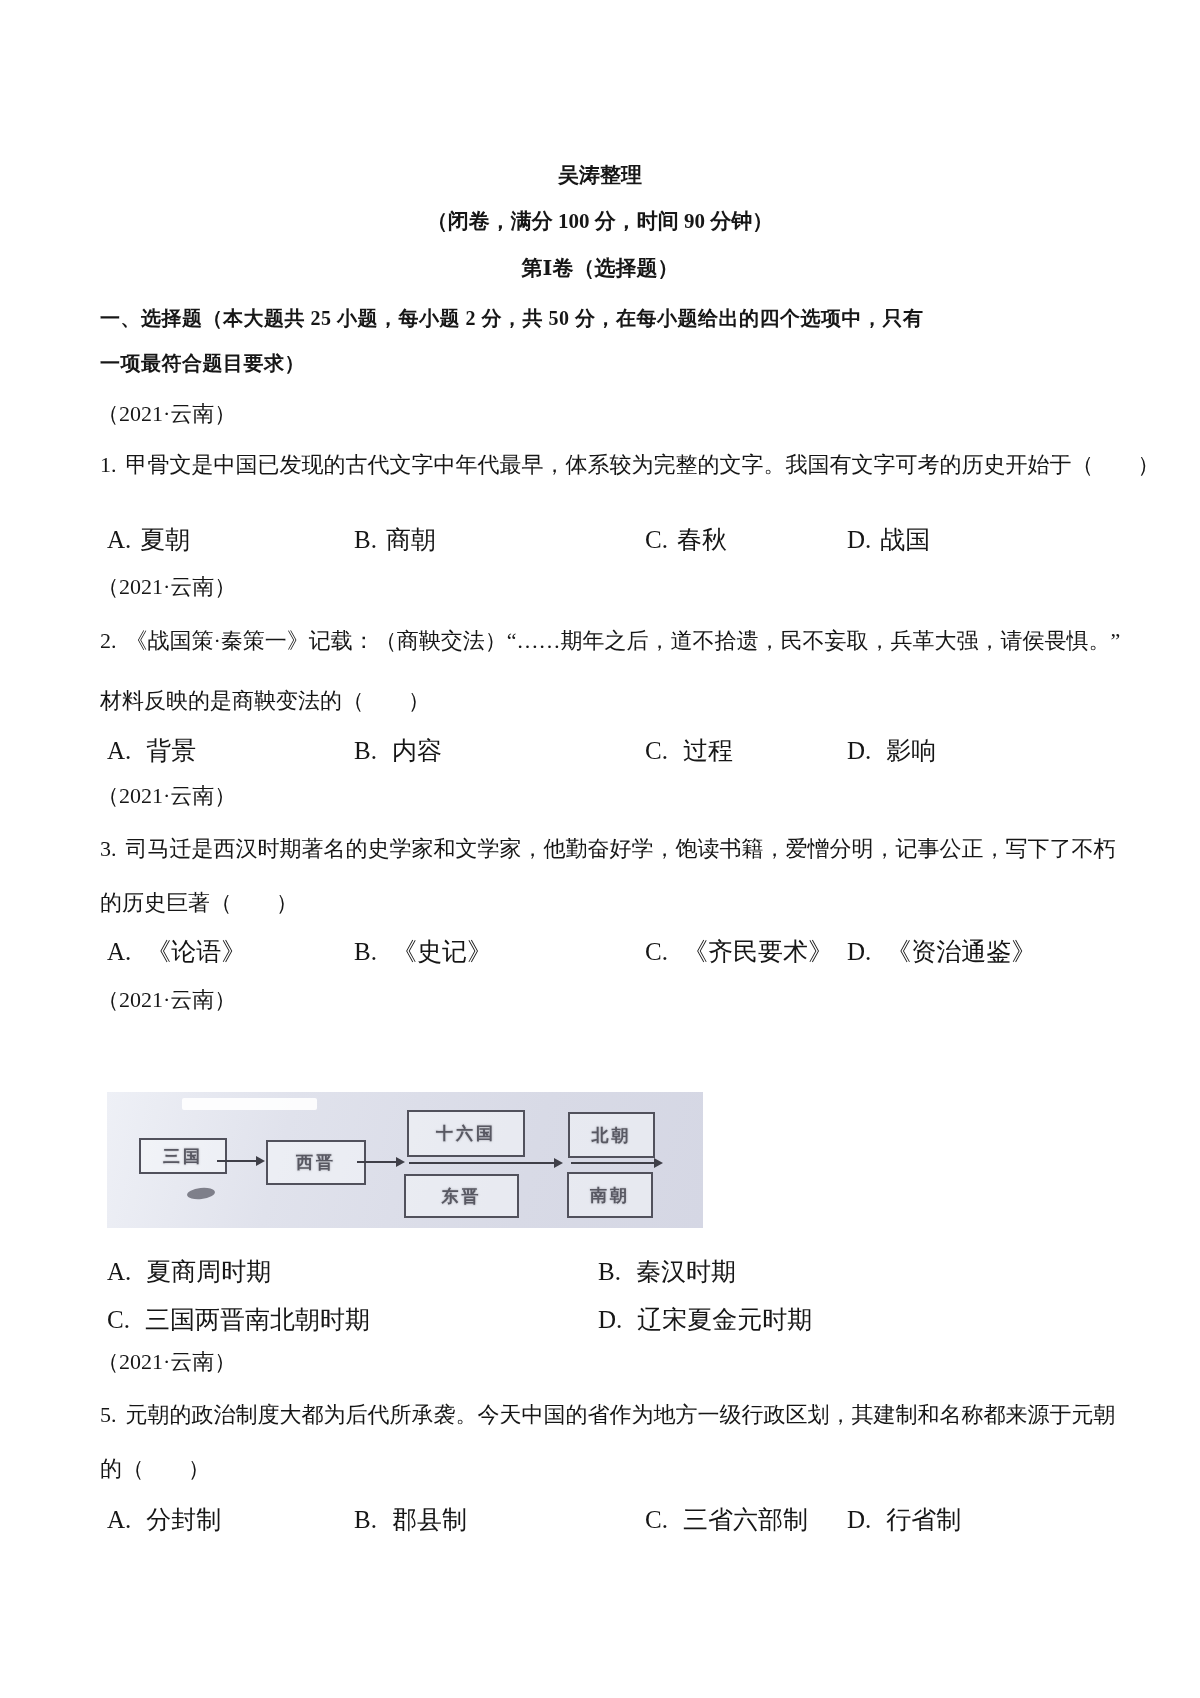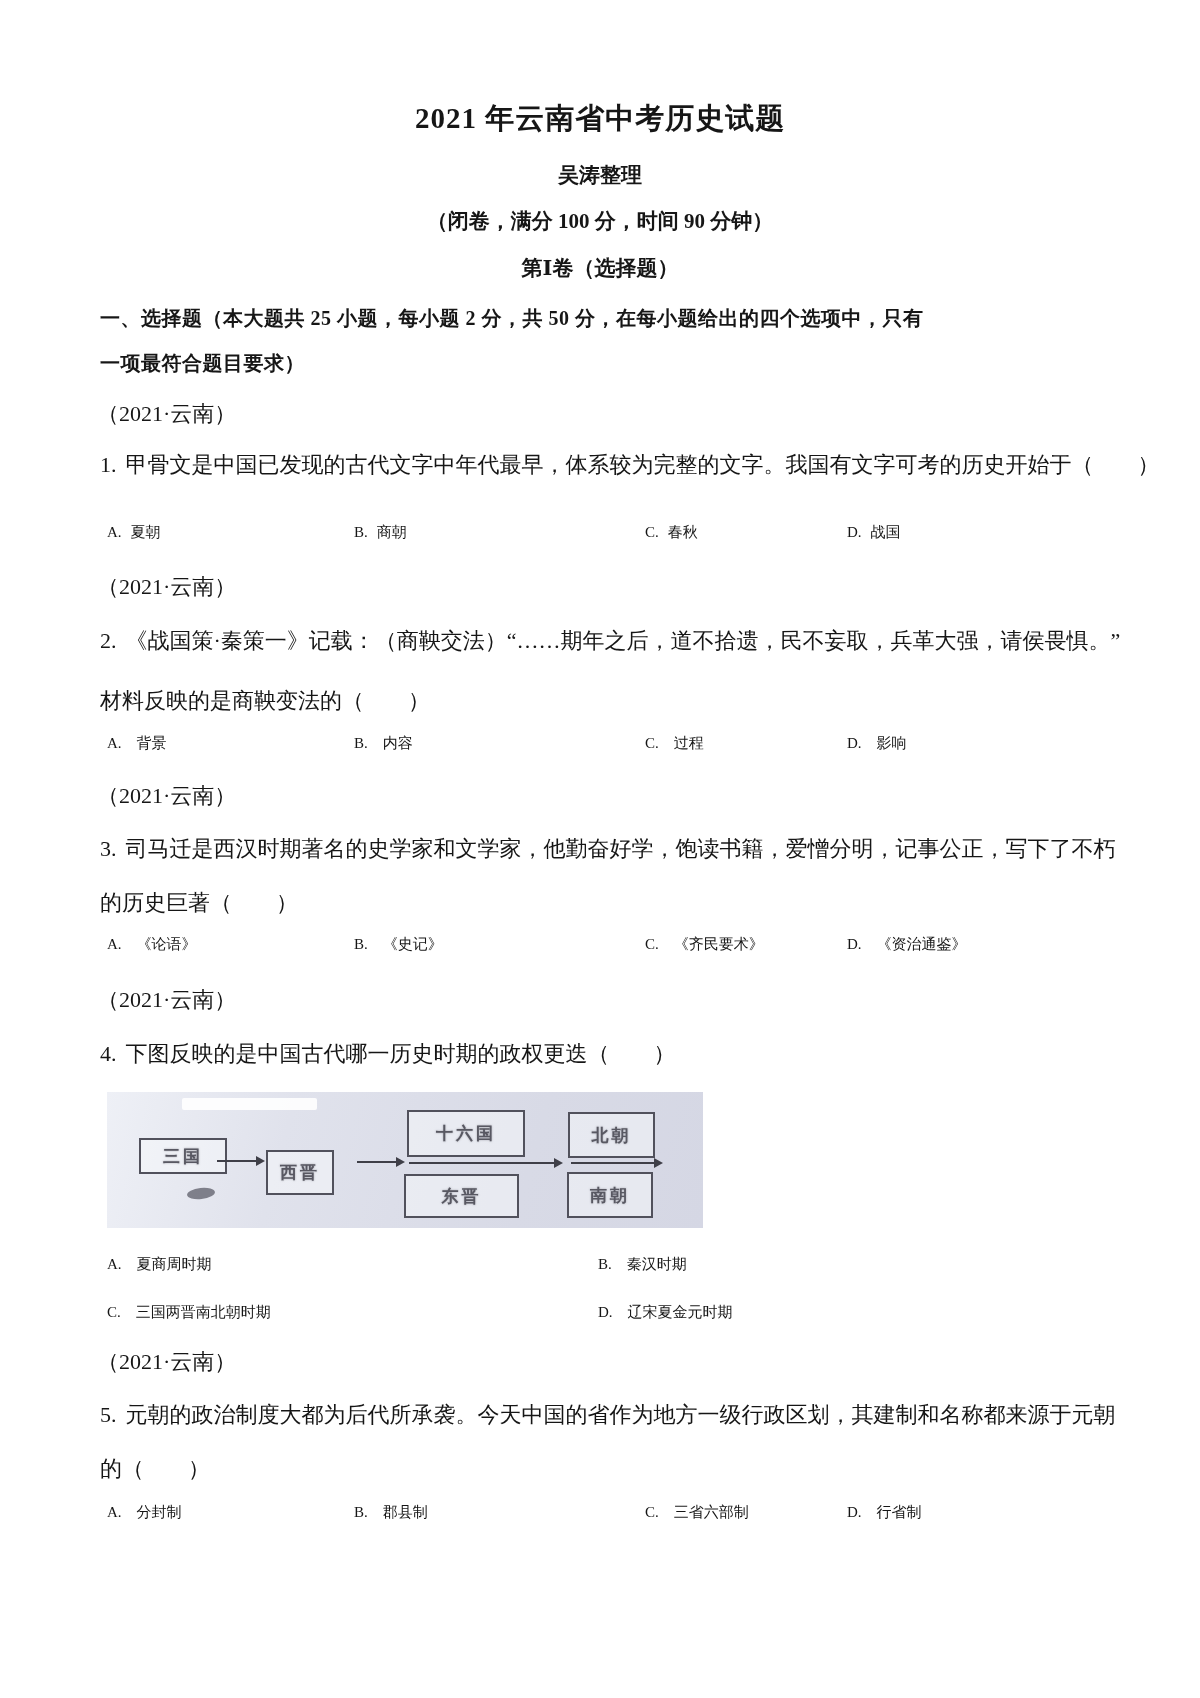--- a/index.html
+++ b/index.html
@@ -15,21 +15,21 @@
   .line{position:absolute;white-space:nowrap;line-height:1.25;}
   .centered{left:0;width:1200px;text-align:center;}
   .t-title{font-size:29px;font-weight:bold;letter-spacing:1px;}
   .t-sub{font-size:21px;font-weight:bold;}
   .t-head{font-size:20px;font-weight:bold;letter-spacing:0.5px;}
   .t-body{font-size:22px;}
   .x100{left:100px;}
   .xtag{left:97px;}
   .qnum{display:inline-block;}
   .qtext{margin-left:9px;}
-  .opt{position:absolute;white-space:nowrap;font-size:15px;}
+  .opt{position:absolute;white-space:nowrap;font-size:25px;}
   .opt .opt-text{margin-left:15px;}
   .tight .opt-text{margin-left:9px;}
   .s1{left:107px;}
   .s2{left:354px;}
   .s3{left:601px;margin-left:44px;}
   .s4{left:847px;}
   .sB{left:598px;}
 
   
   .diagram{
@@ -62,21 +62,20 @@
     position:absolute;left:80px;top:96px;width:28px;height:11px;
     background:rgba(42,42,54,0.55);border-radius:50%;
     transform:rotate(-6deg);
   }
 </style>
 </head>
 <body>
 
 <div class="page">
 
-  <div class="line centered t-title" style="top:100px;">2021 年云南省中考历史试题</div>
   <div class="line centered t-sub" style="top:162px;">吴涛整理</div>
   <div class="line centered t-sub" style="top:208px;">（闭卷，满分 100 分，时间 90 分钟）</div>
   <div class="line centered t-sub" style="top:255px;">第Ⅰ卷（选择题）</div>
 
   <div class="line x100 t-head" style="top:306px;">一、选择题（本大题共 25 小题，每小题 2 分，共 50 分，在每小题给出的四个选项中，只有</div>
   <div class="line x100 t-head" style="top:351px;">一项最符合题目要求）</div>
 
   <div class="line xtag t-body" style="top:400px;">（2021·云南）</div>
   <div class="line x100 t-body" style="top:451px;">
     <span class="qnum">1.</span><span class="qtext">甲骨文是中国已发现的古代文字中年代最早，体系较为完整的文字。我国有文字可考的历史开始于（　　）</span>
@@ -106,29 +105,26 @@
   </div>
   <div class="line x100 t-body" style="top:889px;">的历史巨著（　　）</div>
   <div>
     <span class="opt s1" style="top:935px;"><span>A.</span><span class="opt-text">《论语》</span></span>
     <span class="opt s2" style="top:935px;"><span>B.</span><span class="opt-text">《史记》</span></span>
     <span class="opt s3" style="top:935px;"><span>C.</span><span class="opt-text">《齐民要术》</span></span>
     <span class="opt s4" style="top:935px;"><span>D.</span><span class="opt-text">《资治通鉴》</span></span>
   </div>
 
   <div class="line xtag t-body" style="top:986px;">（2021·云南）</div>
-  <div class="line x100 t-body" style="top:1040px;">
-    <span class="qnum">4.</span><span class="qtext">下图反映的是中国古代哪一历史时期的政权更迭（　　）</span>
-  </div>
 
   <div class="diagram">
     <div class="streak"></div>
     <div class="smudge"></div>
     <div class="dbox" style="left:32px;top:46px;width:88px;height:36px;">三国</div>
-    <div class="dbox" style="left:159px;top:58px;width:68px;height:45px;">西晋</div>
+    <div class="dbox" style="left:159px;top:48px;width:100px;height:45px;">西晋</div>
     <div class="dbox" style="left:300px;top:18px;width:118px;height:47px;">十六国</div>
     <div class="dbox" style="left:297px;top:82px;width:115px;height:44px;">东晋</div>
     <div class="dbox" style="left:461px;top:20px;width:87px;height:46px;">北朝</div>
     <div class="dbox" style="left:460px;top:80px;width:86px;height:46px;">南朝</div>
     <div class="arrow" style="left:110px;top:68px;width:40px;"></div>
     <div class="arrow" style="left:250px;top:69px;width:40px;"></div>
     <div class="arrow" style="left:302px;top:70px;width:146px;"></div>
     <div class="arrow" style="left:464px;top:70px;width:84px;"></div>
   </div>
 

